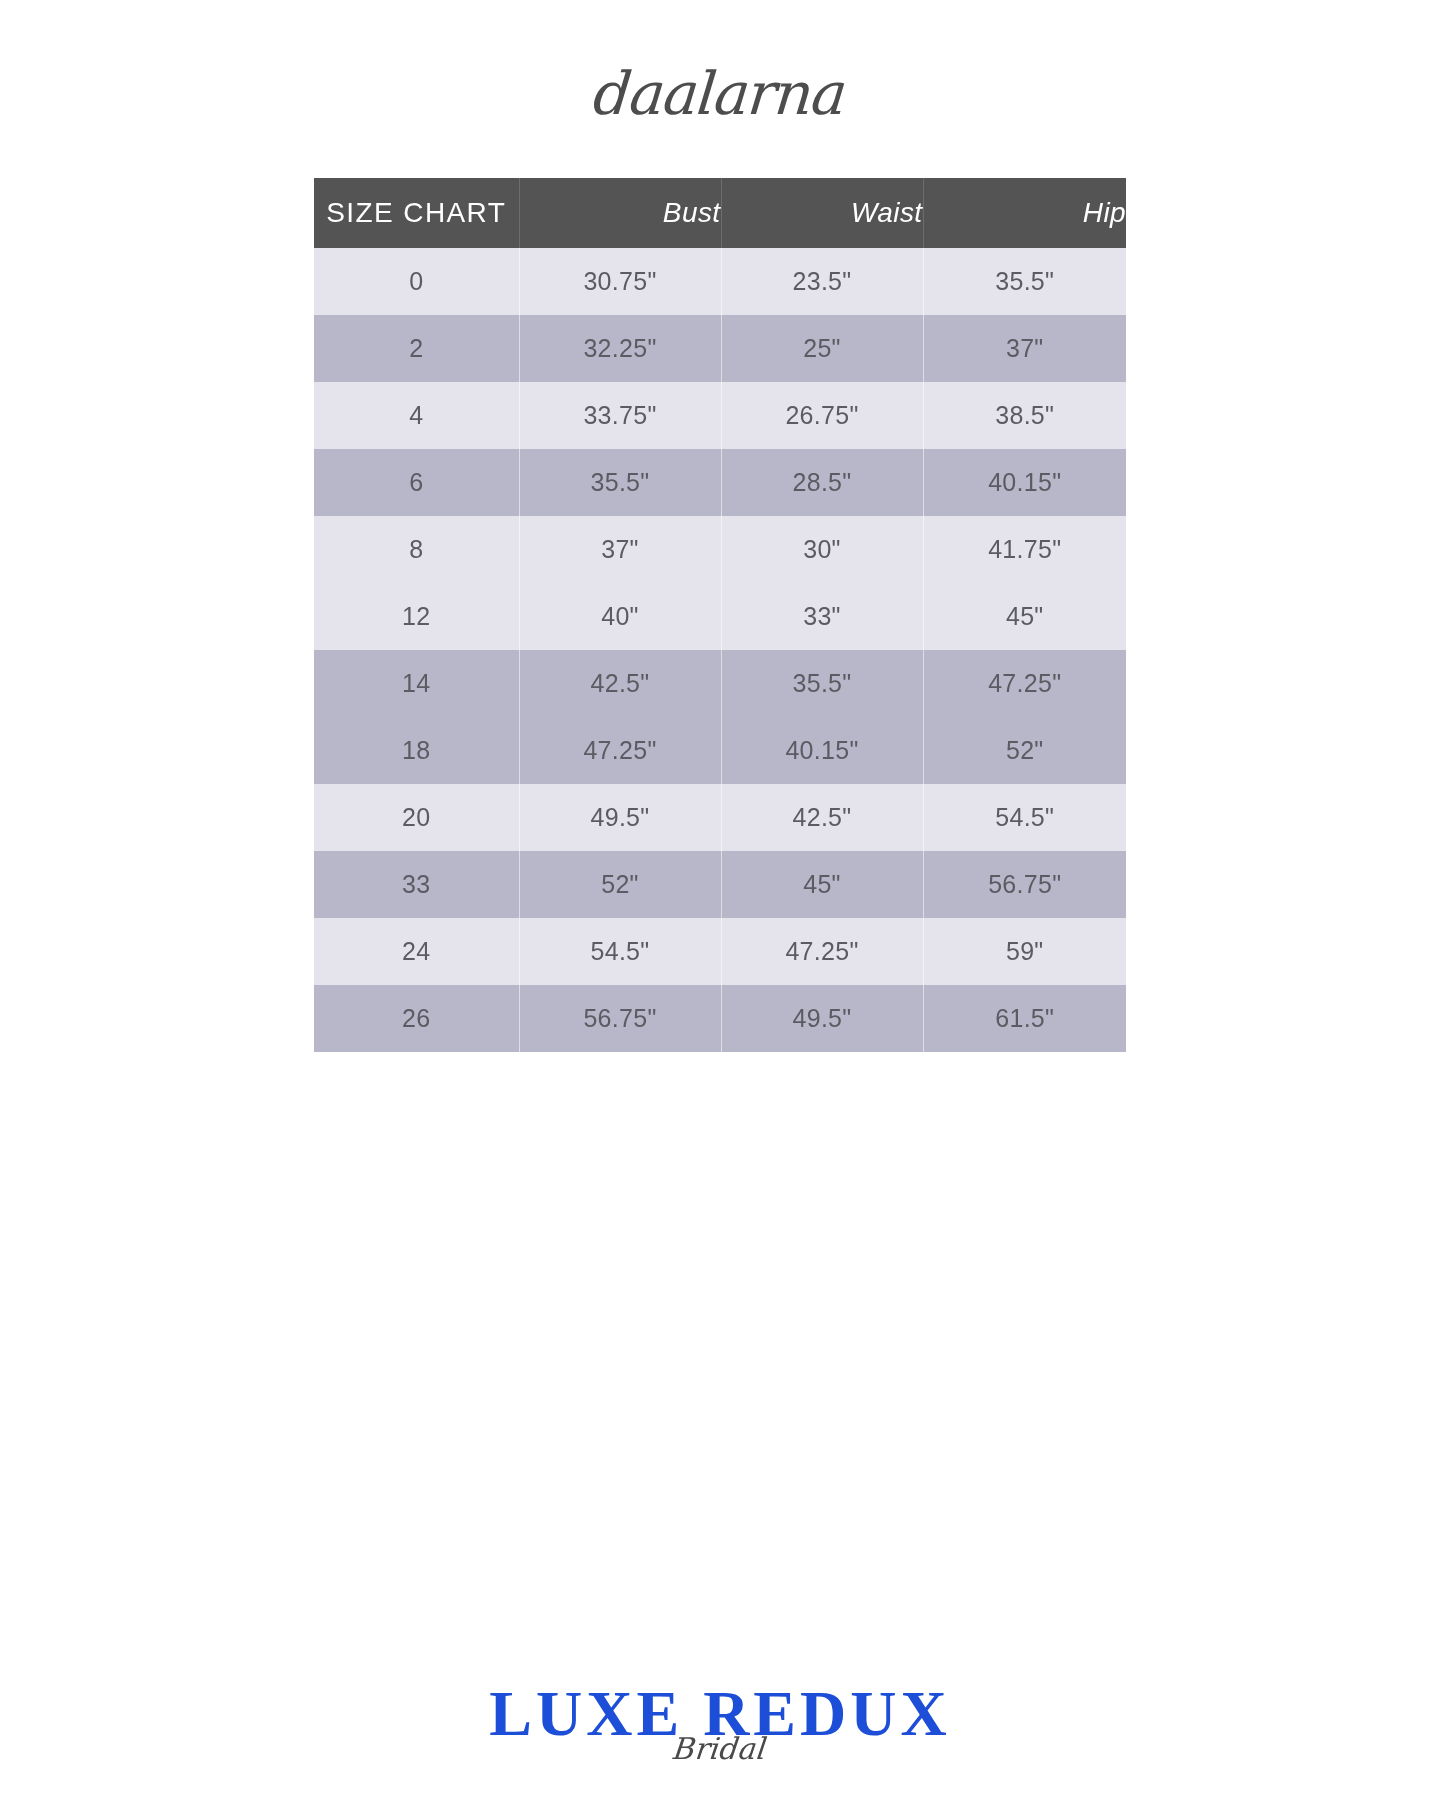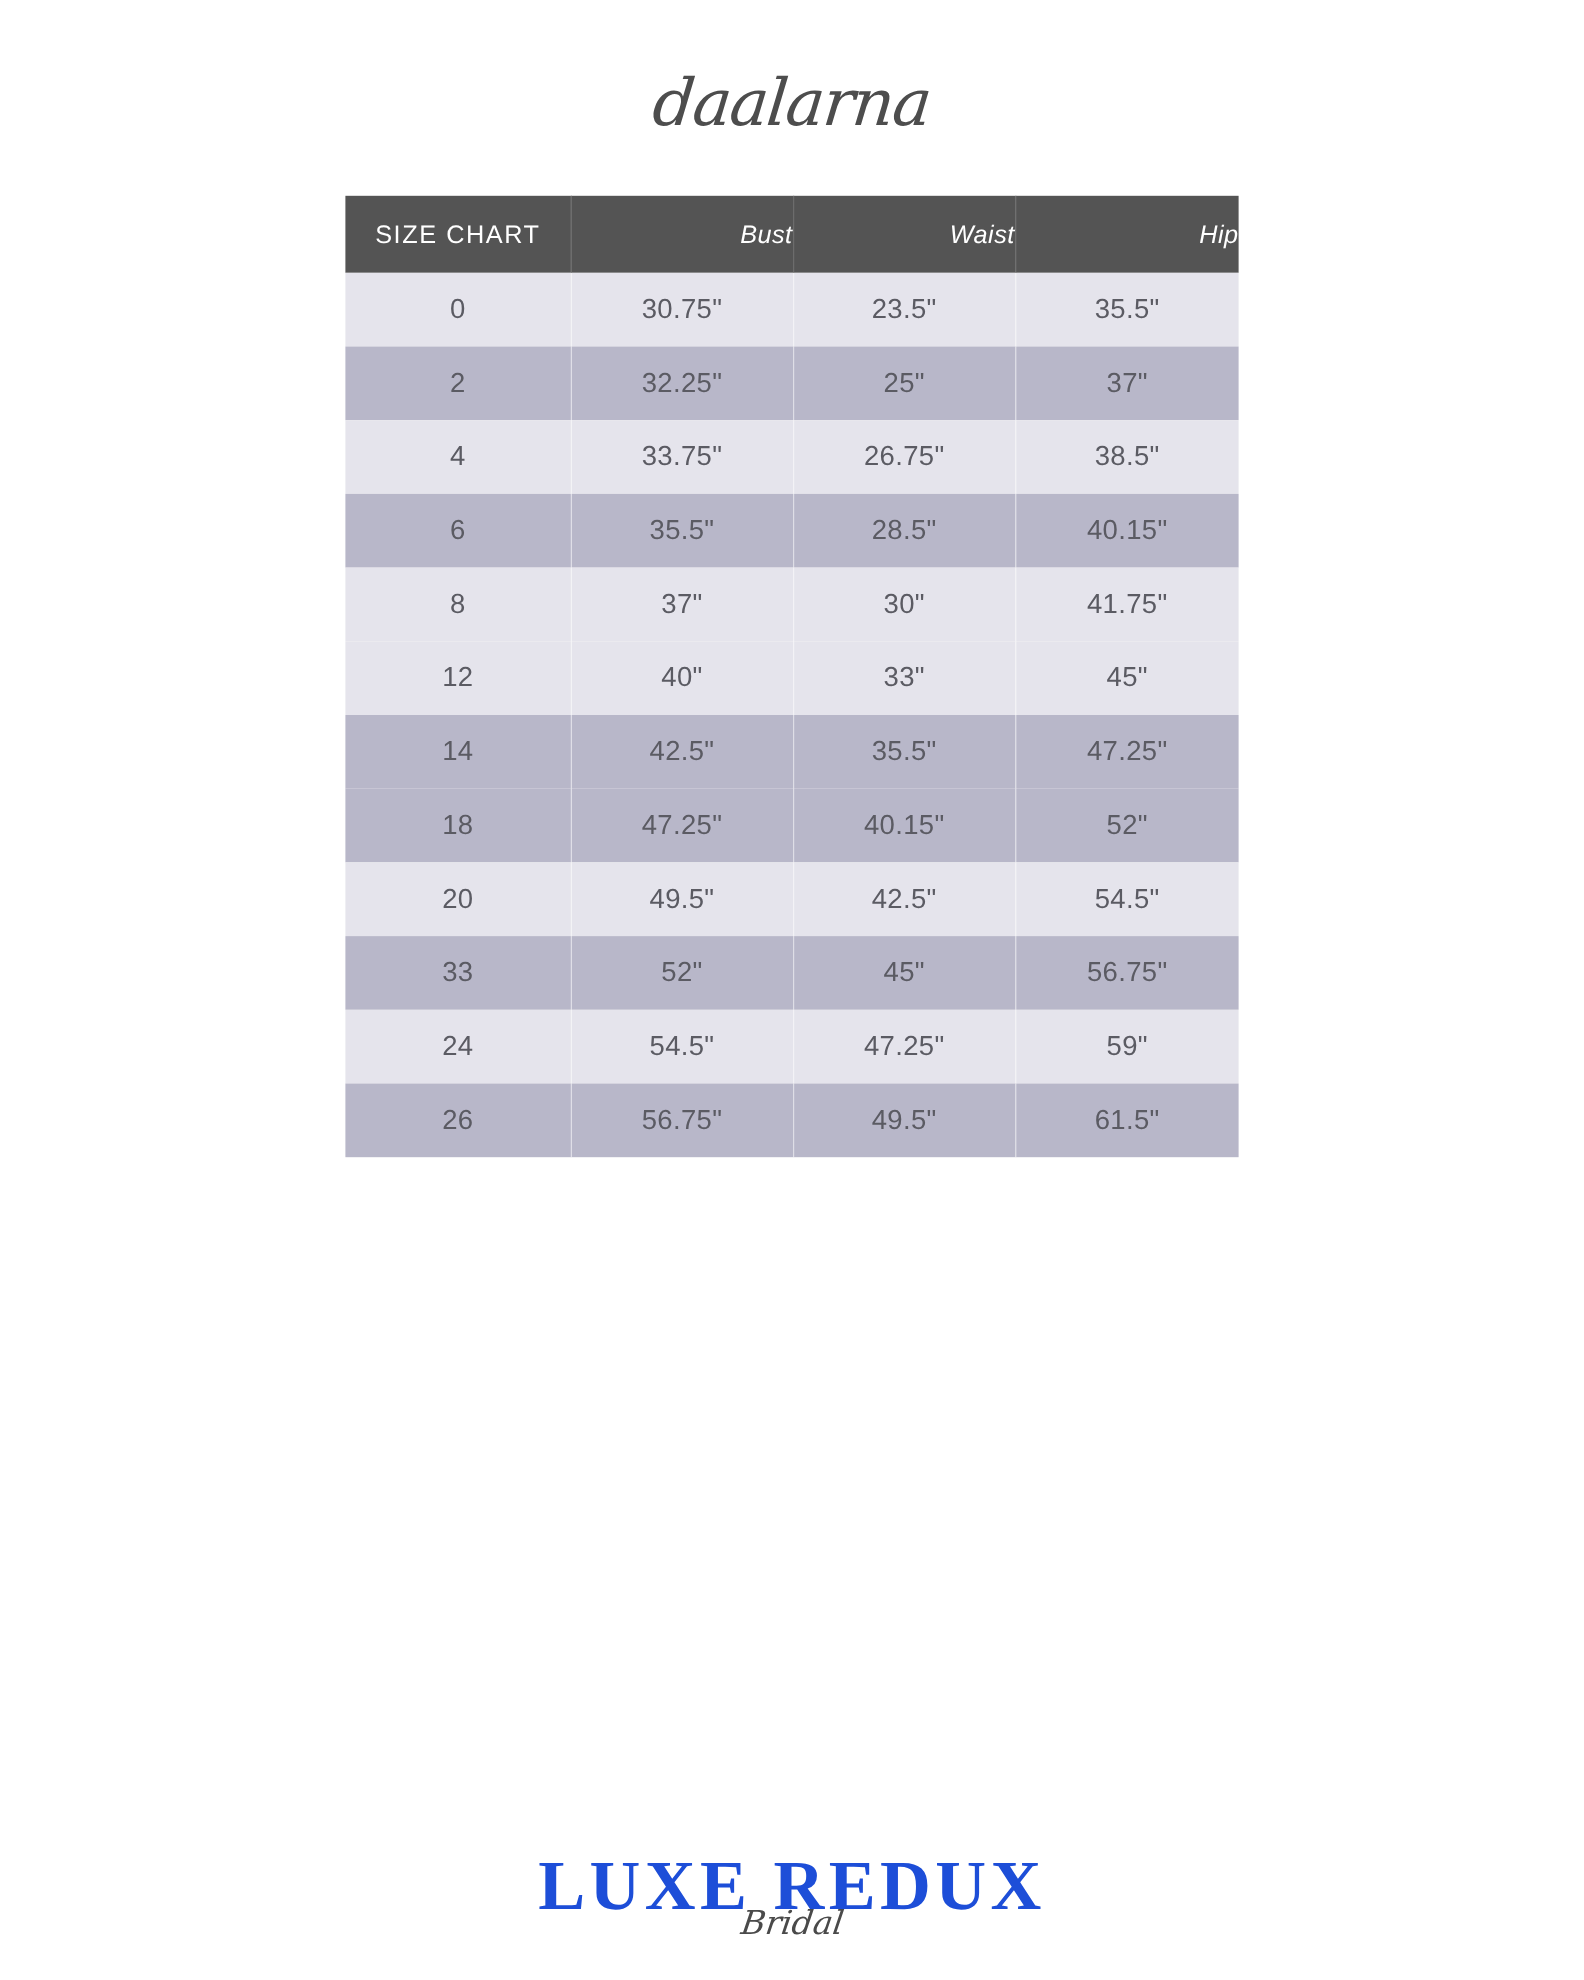--- a/index.html
+++ b/index.html
@@ -58,21 +58,21 @@
   table.size-chart col.c-size  { width: 205px; }
   table.size-chart col.c-bust  { width: 202px; }
   table.size-chart col.c-waist { width: 202px; }
   table.size-chart col.c-hip   { width: 203px; }
 
   thead tr.head-row th {
     background: #545454;
     color: #ffffff;
     height: 70px;
     font-weight: 400;
-    font-size: 23px;
+    font-size: 28px;
     vertical-align: middle;
     border-right: 1px solid #6d6d6d;
     padding: 0;
   }
   thead tr.head-row th:last-child { border-right: none; margin-left: 24px; }
   th.th-size {
     font-size: 23px;
     letter-spacing: 1.4px;
     text-align: center;
   }

